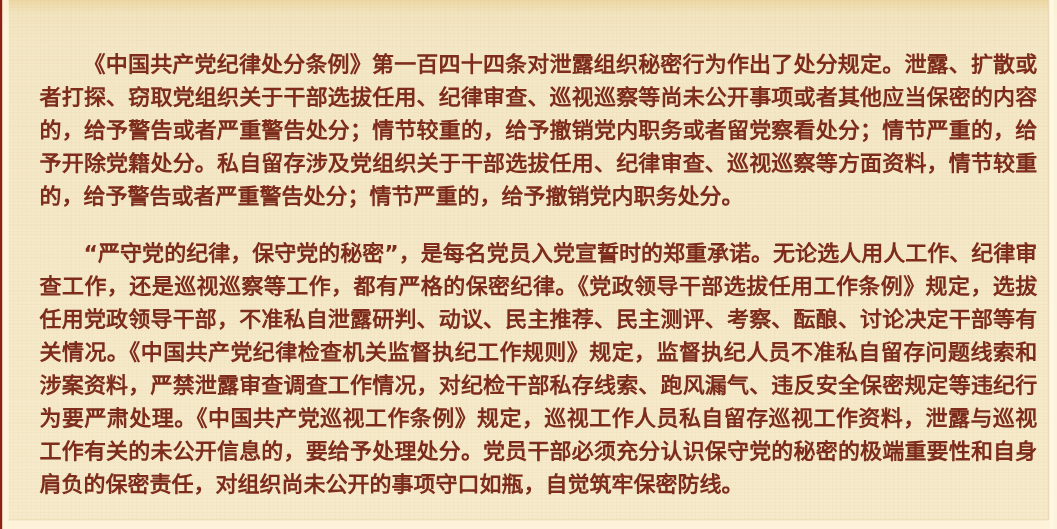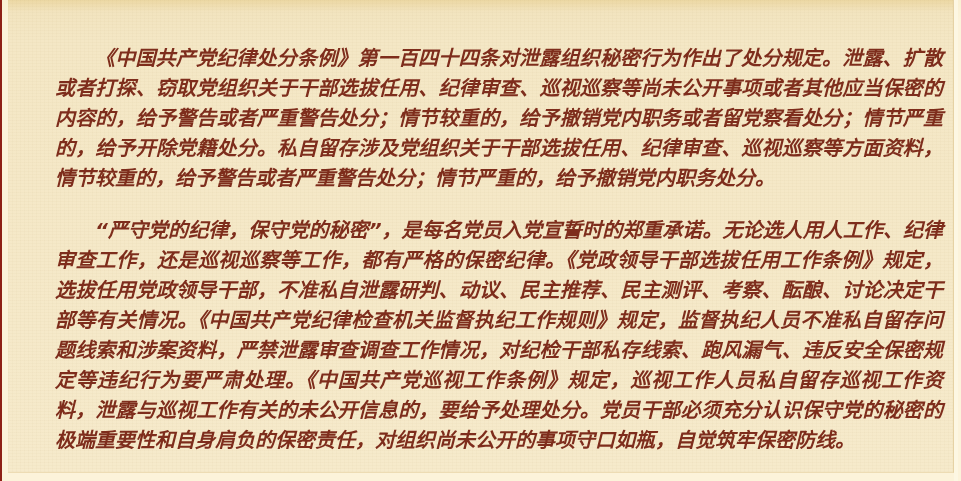--- a/index.html
+++ b/index.html
@@ -46,22 +46,21 @@
   
   .right-gutter {
     position: absolute;
     left: 954px;
     top: 0;
     width: 4px;
     height: 481px;
     background: #fdf7e3;
   }
   .content {
-    padding: 43px 10px 0 47px;
-    font-style: italic;
+    padding: 43px 10px 0 28px;
   }
   .para {
     margin: 0 0 22px 0;
     font-size: 20px;
     line-height: 30px;
     font-weight: 600;
     color: #7e2d1c;
     text-align: justify;
     text-indent: 2em;
     letter-spacing: 0;

